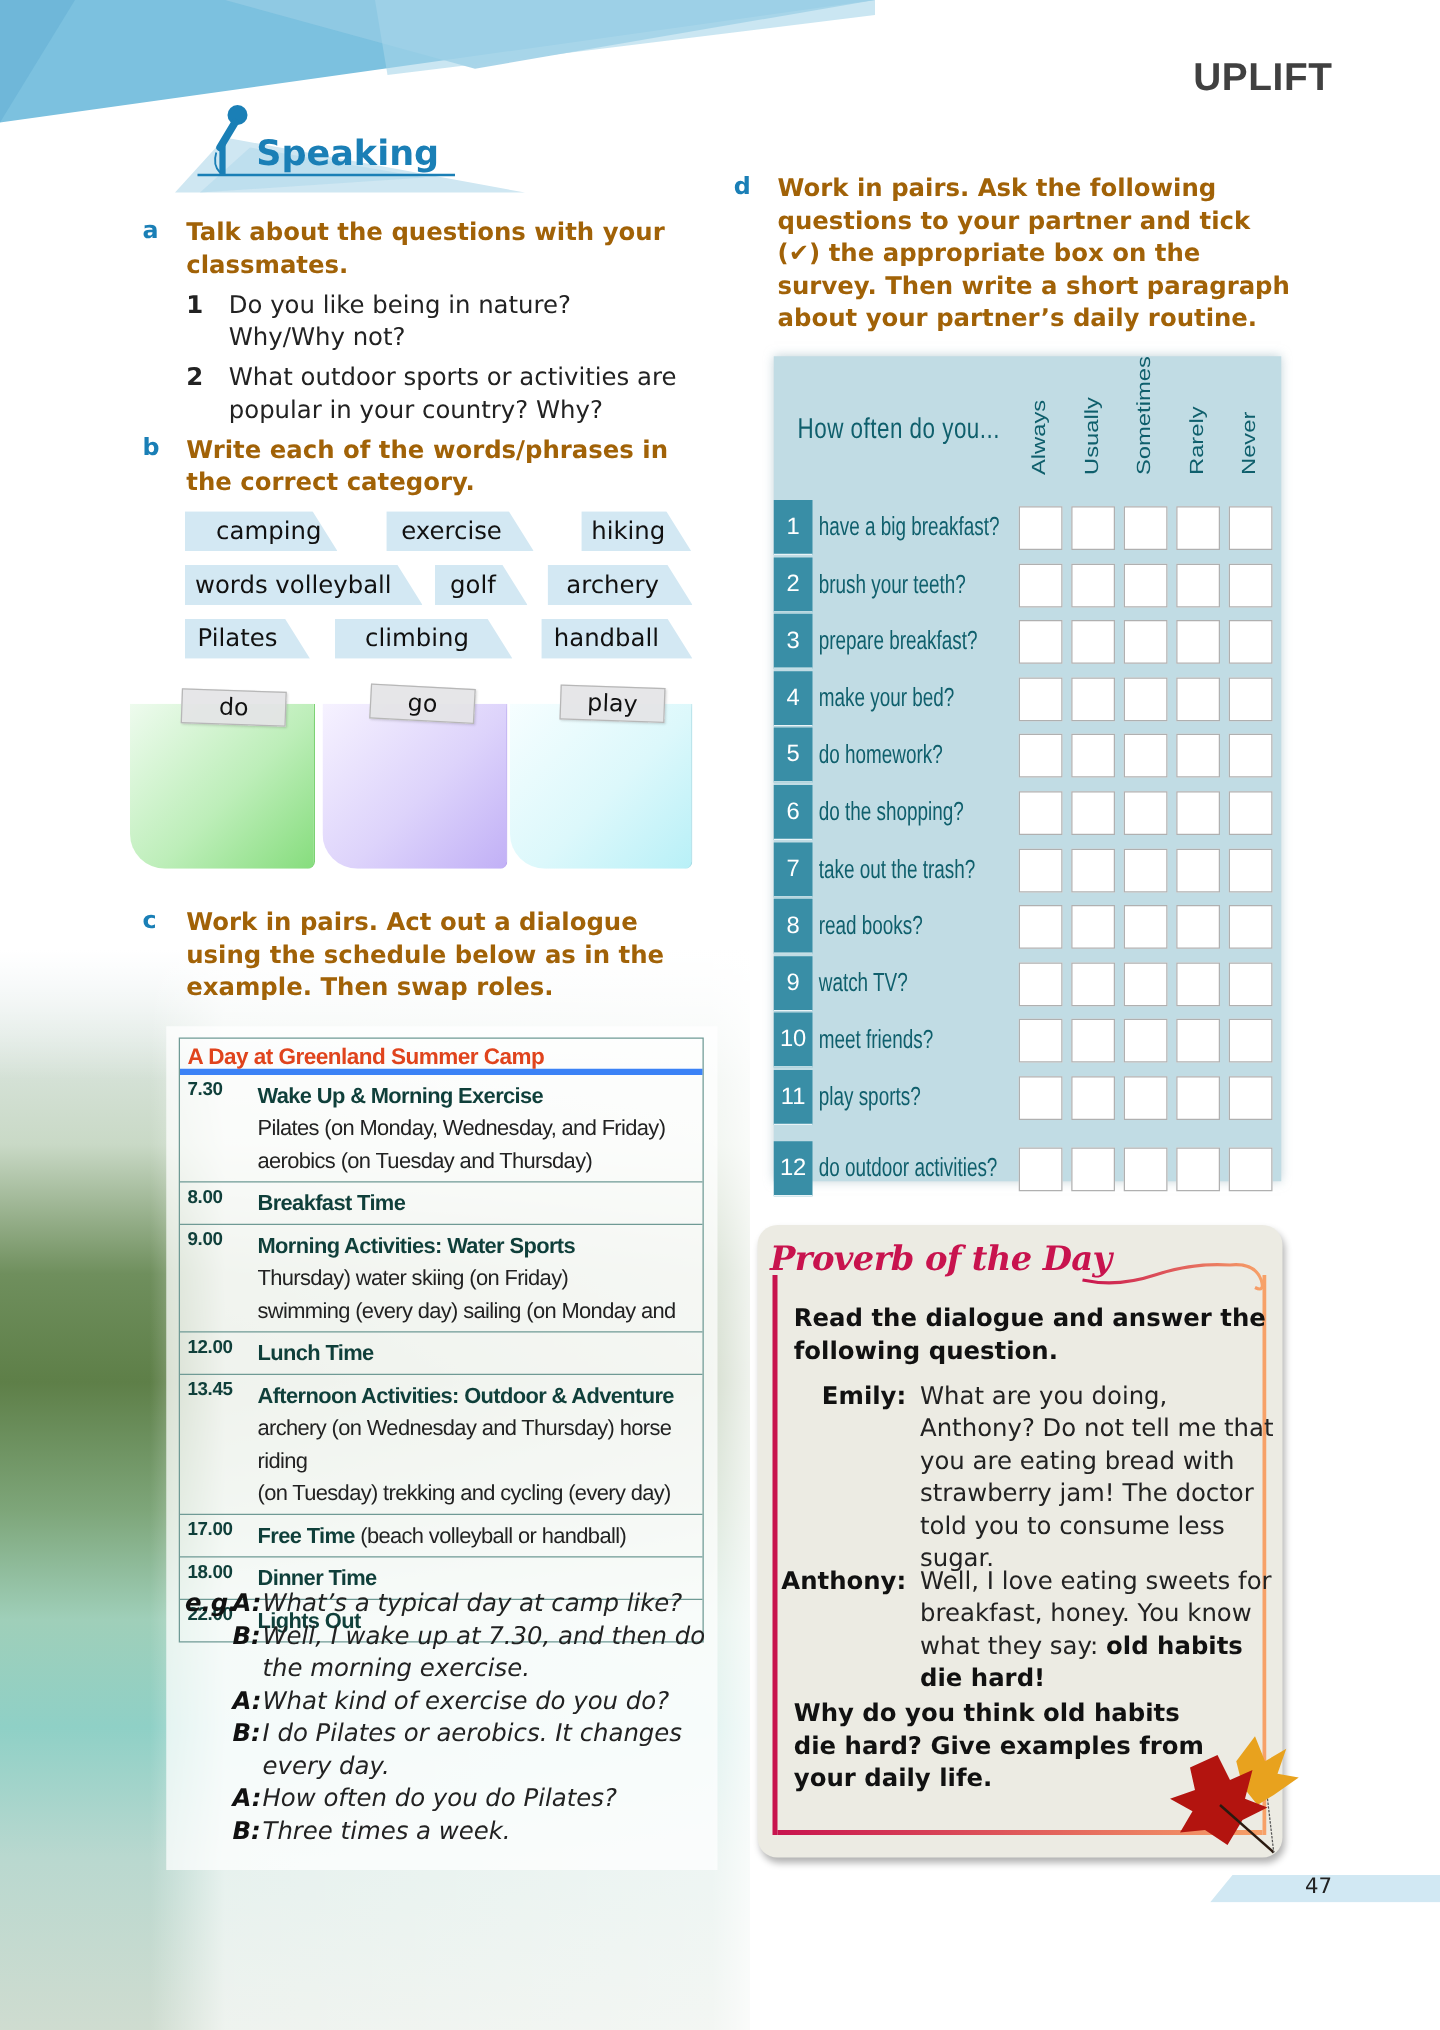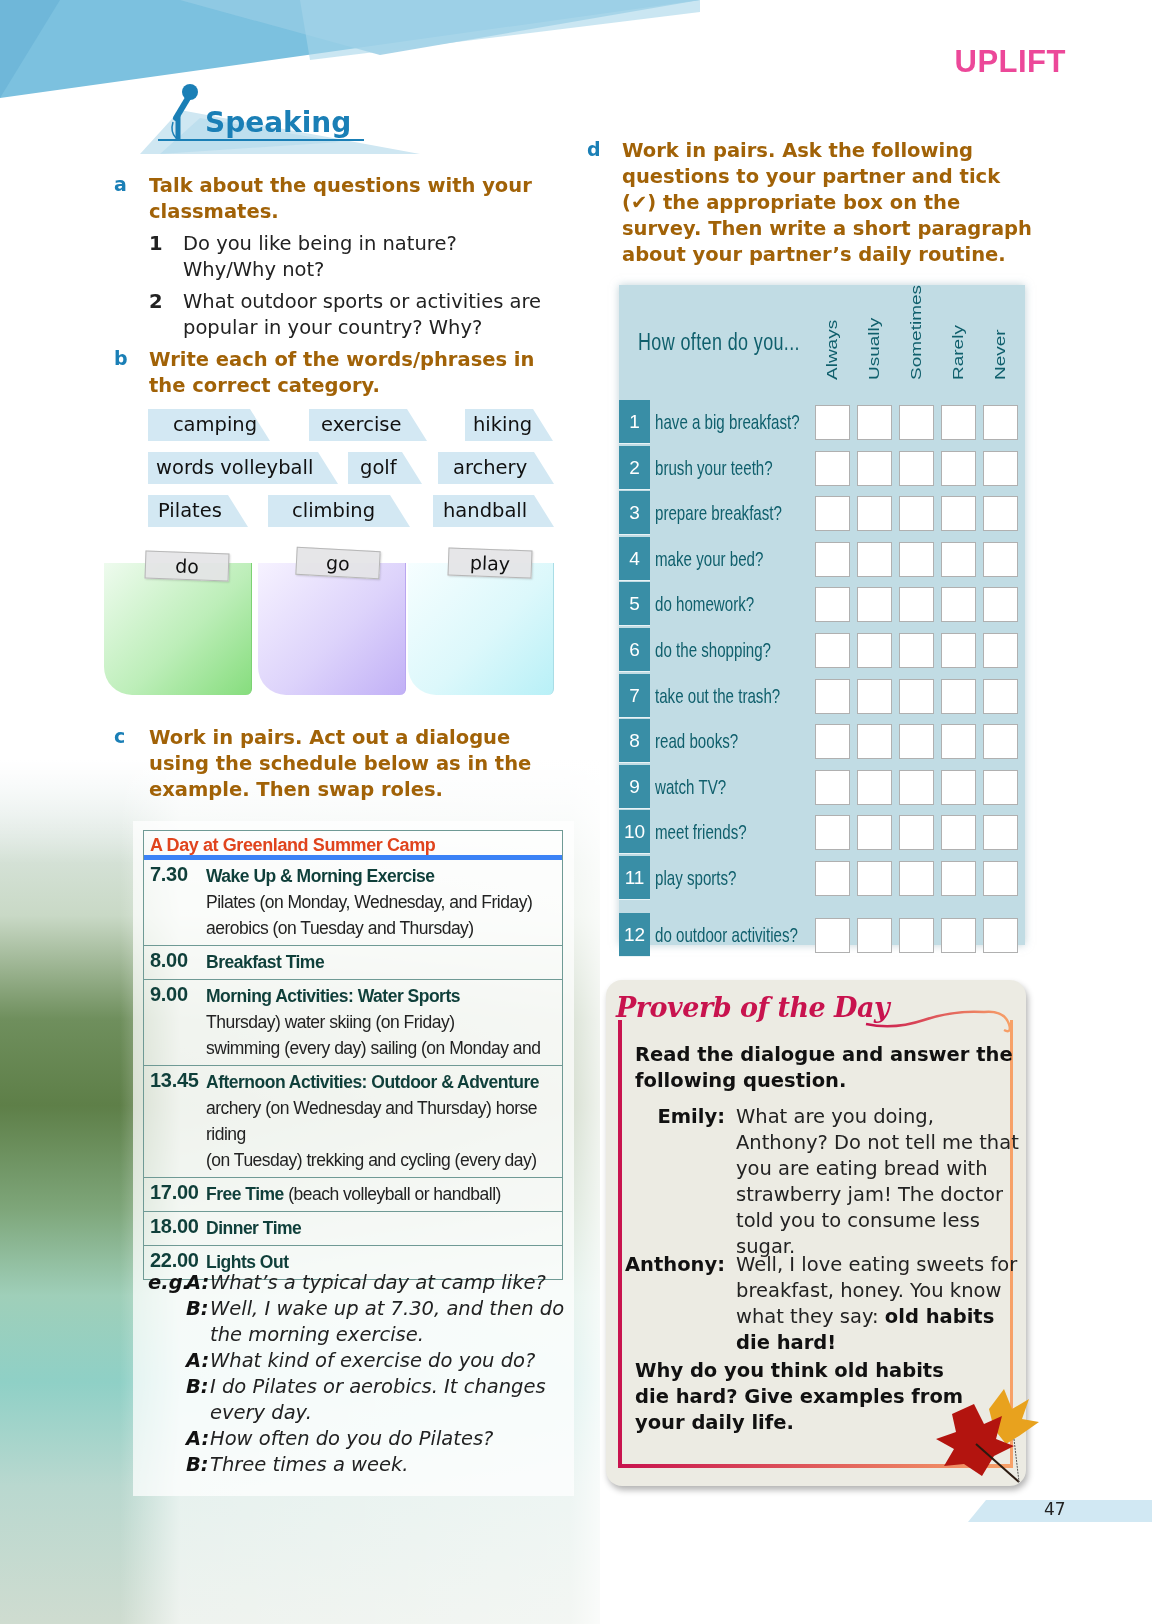--- a/index.html
+++ b/index.html
@@ -19,21 +19,21 @@
       linear-gradient(180deg, rgba(255,255,255,1) 0%, rgba(255,255,255,0) 12%),
       linear-gradient(180deg, #e9f0f3 0%, #c9d9c6 18%, #6f8f5d 30%, #5e7f48 40%, #7ea67a 52%, #9fcfb9 62%, #8fd0c6 72%, #b9d8cf 84%, #cfdcd0 100%);
   }
   .landscape::after {
     content: ""; position: absolute; inset: 0;
     background: linear-gradient(90deg, rgba(255,255,255,0) 0%, rgba(255,255,255,0) 20%, rgba(255,255,255,0.65) 30%, rgba(255,255,255,0.75) 95%, rgba(255,255,255,0.9) 100%);
   }
   .brand {
     position: absolute; right: 86px; top: 44px;
     font-family: "Liberation Sans", sans-serif; font-weight: bold;
-    font-size: 31px; color: #ec4899; letter-spacing: 0.5px;
+    font-size: 31px; color: #404040; letter-spacing: 0.5px;
   }
   
   .speaking-header { position: absolute; left: 140px; top: 82px; width: 290px; height: 80px; }
   .speaking-title {
     position: absolute; left: 65px; top: 24px;
     font-family: "DejaVu Sans", sans-serif; font-weight: bold;
     font-size: 28px; color: #1a7fb6;
   }
   
   .exercise { position: absolute; }
@@ -72,21 +72,21 @@
     position: absolute; left: 143px; top: 830px; width: 420px;
     border: 1px solid #6f9a95; font-family: "Liberation Sans", sans-serif;
   }
   .sched-title {
     height: 29px; line-height: 29px; padding-left: 6px;
     color: #e0441d; font-weight: bold; font-size: 18px; letter-spacing: -0.4px;
     border-bottom: 5px solid #3b82f6;
   }
   .sched-row { position: relative; border-bottom: 1px solid #6f9a95; padding: 3px 4px 4px 62px; min-height: 28px; }
   .sched-row:last-child { border-bottom: none; }
-  .sched-time { position: absolute; left: 6px; top: 3px; font-weight: bold; font-size: 20px; color: #0f3f3a; letter-spacing: -0.3px; }
+  .sched-time { position: absolute; left: 6px; top: 3px; font-weight: bold; font-size: 15px; color: #0f3f3a; letter-spacing: -0.3px; }
   .sched-activity { font-weight: bold; font-size: 17.5px; line-height: 26px; color: #0f3f3a; letter-spacing: -0.5px; }
   .sched-detail { font-size: 17.5px; line-height: 26px; color: #222; letter-spacing: -0.5px; }
   .sched-extra { font-weight: normal; color: #222; }
   
   .dialogue { position: absolute; left: 148px; top: 1270px; width: 420px; font-size: 19.5px; line-height: 26px; }
   .dl-line { position: relative; padding-left: 62px; }
   .dl-eg { position: absolute; left: 0; top: 0; font-weight: bold; font-style: italic; }
   .dl-speaker { position: absolute; left: 38px; top: 0; font-weight: bold; font-style: italic; }
   .dl-text { font-style: italic; color: #222; }
   
@@ -231,20 +231,24 @@
         <span class="sched-time">8.00</span>
         <div class="sched-activity"><span>Breakfast Time</span><span class="sched-extra"></span></div>
       </div>
       <div class="sched-row">
         <span class="sched-time">9.00</span>
         <div class="sched-activity"><span>Morning Activities: Water Sports</span><span class="sched-extra"></span></div>
         <div class="sched-detail">Thursday) water skiing (on Friday)</div>
         <div class="sched-detail">swimming (every day) sailing (on Monday and</div>
       </div>
       <div class="sched-row">
+        <span class="sched-time">12.00</span>
+        <div class="sched-activity"><span>Lunch Time</span><span class="sched-extra"></span></div>
+      </div>
+      <div class="sched-row">
         <span class="sched-time">13.45</span>
         <div class="sched-activity"><span>Afternoon Activities: Outdoor &amp; Adventure</span><span class="sched-extra"></span></div>
         <div class="sched-detail">archery (on Wednesday and Thursday) horse riding</div>
         <div class="sched-detail">(on Tuesday) trekking and cycling (every day)</div>
       </div>
       <div class="sched-row">
         <span class="sched-time">17.00</span>
         <div class="sched-activity"><span>Free Time</span><span class="sched-extra"> (beach volleyball or handball)</span></div>
       </div>
       <div class="sched-row">

